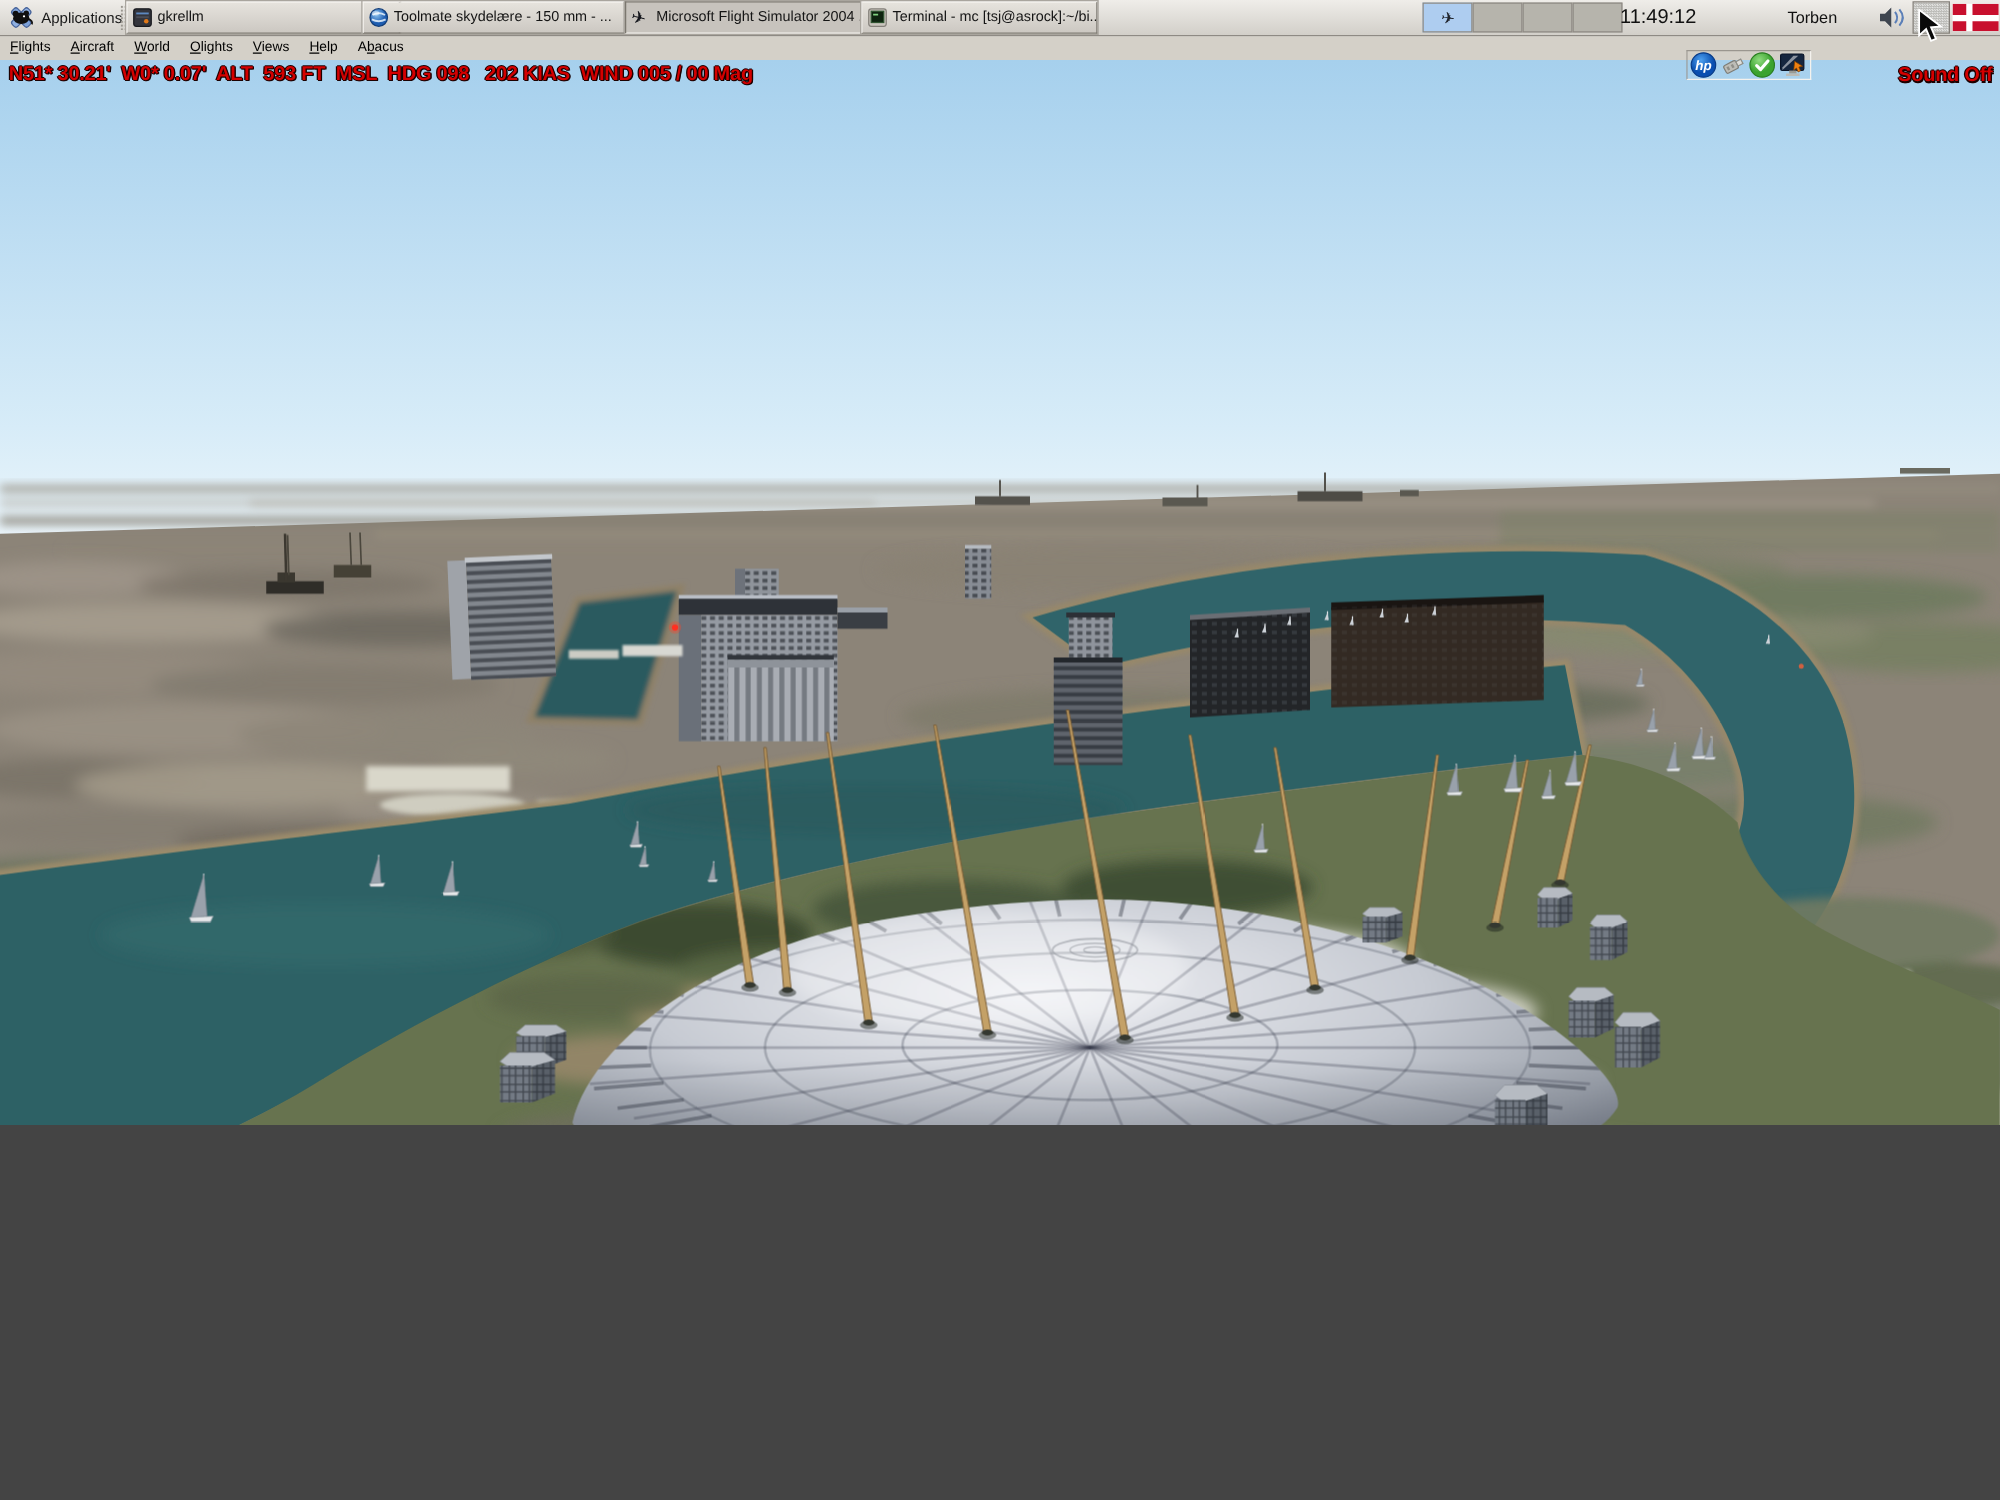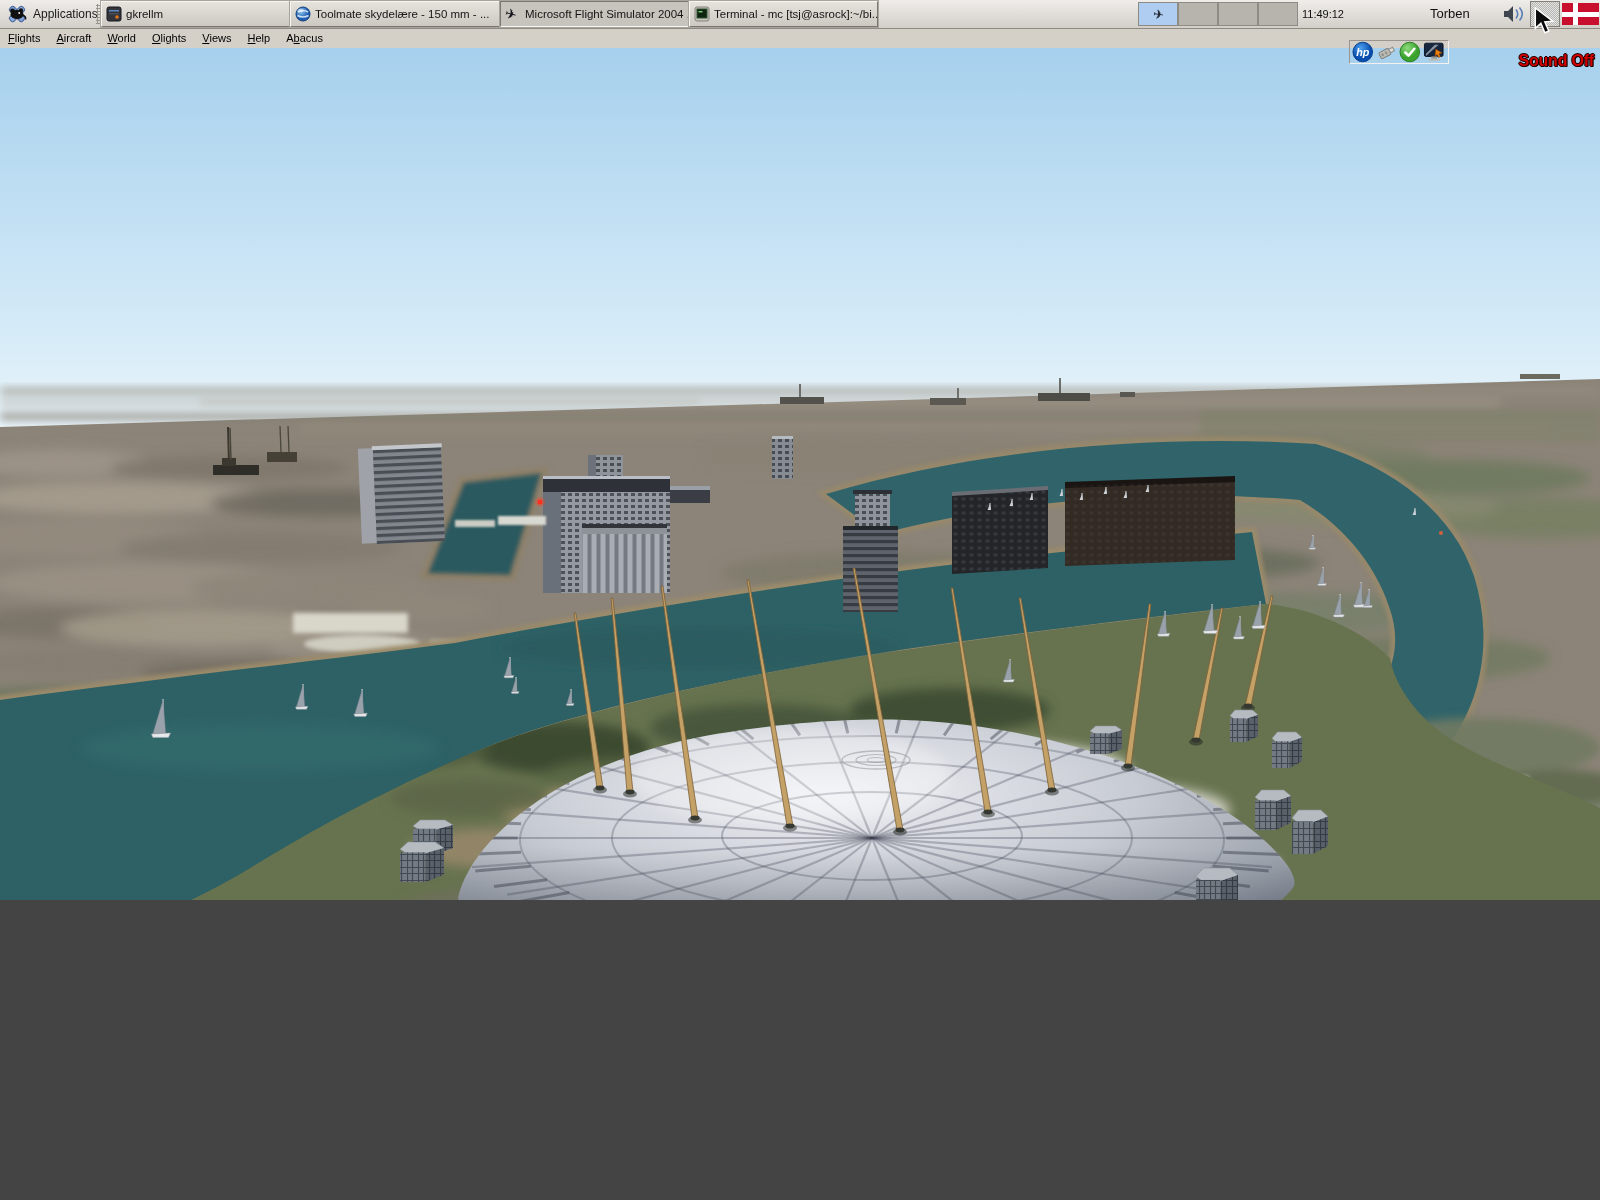--- a/index.html
+++ b/index.html
@@ -18,21 +18,21 @@
         font-size:11.5px;color:#151515;overflow:hidden;white-space:nowrap;}
   .task .tlabel{position:absolute;left:24px;top:0;line-height:24px;}
   .task .ticon{position:absolute;left:4px;top:4px;width:16px;height:16px;}
   .task.active{background:#c7c3bd;border-color:#7b776f #f7f5f1 #f7f5f1 #7b776f;}
   .pager{position:absolute;left:1138px;top:2px;width:160px;height:24px;display:flex;}
   .wcell{width:40px;height:24px;box-sizing:border-box;border:1px solid #8e8a84;background:#b6b4ac;
          display:flex;align-items:center;justify-content:center;}
   .wcell.current{background:#aecdf0;}
   .wplane{font-size:13px;color:#20242c;transform:rotate(8deg);line-height:1;}
   .clock{position:absolute;left:1296px;top:0;width:54px;height:28px;line-height:28px;
-         text-align:center;font-size:11px;color:#111;}
+         text-align:center;font-size:16px;color:#111;}
   .traybox{position:absolute;left:1349px;top:2px;width:100px;height:24px;box-sizing:border-box;
            border:1px solid;border-color:#9a968f #f4f2ee #f4f2ee #9a968f;display:flex;align-items:center;
            gap:2px;padding:0 2px;margin-top:38px;}
   .uname{position:absolute;left:1430px;top:0;height:28px;line-height:28px;font-size:13px;color:#111;}
   .spk{position:absolute;left:1502px;top:4px;width:24px;height:20px;}
   .dither{position:absolute;left:1530px;top:1px;width:30px;height:26px;box-sizing:border-box;
           border:1px solid #84807a;
           background:repeating-conic-gradient(#e4e4e2 0% 25%,#b4b4b0 0% 50%) 0 0/2px 2px;}
   .flag{position:absolute;left:1562px;top:3px;width:37px;height:22px;background:#fff;overflow:hidden;}
   .flag .r{position:absolute;background:#c8102e;}
@@ -751,19 +751,20 @@
           <line x1="1238" y1="1025" x2="1239.5" y2="1076" stroke="#e4e6e8" stroke-width="1"></line>
           <polygon points="1238,1026 1223,1076 1242,1074.5" fill="#99a1ab" stroke="#777e88" stroke-width="0.5"></polygon>
           <path d="M1221,1076 L1249,1074.5 L1246,1081 L1223,1081 Z" fill="#e6e8ea" stroke="#9aa0a8" stroke-width="0.5"></path>
           <line x1="1220" y1="1089" x2="1221.56" y2="1142" stroke="#e4e6e8" stroke-width="1"></line>
           <polygon points="1220,1090 1204.4,1142 1224.16,1140.44" fill="#99a1ab" stroke="#777e88" stroke-width="0.5"></polygon>
           <path d="M1202.32,1142 L1231.44,1140.44 L1228.32,1147.2 L1204.4,1147.2 Z" fill="#e6e8ea" stroke="#9aa0a8" stroke-width="0.5"></path>
         </g>
     </svg>
 
     
+    <div class="hud hud1">N51* 30.21'  W0* 0.07'  ALT  593 FT  MSL  HDG 098   202 KIAS  WIND 005 / 00 Mag</div>
     <div class="hud hudsound">Sound Off</div>
   </div>
 
   <div class="bstrip">
     <div class="tab"></div>
   </div>
 </div>
 
 </body></html>

